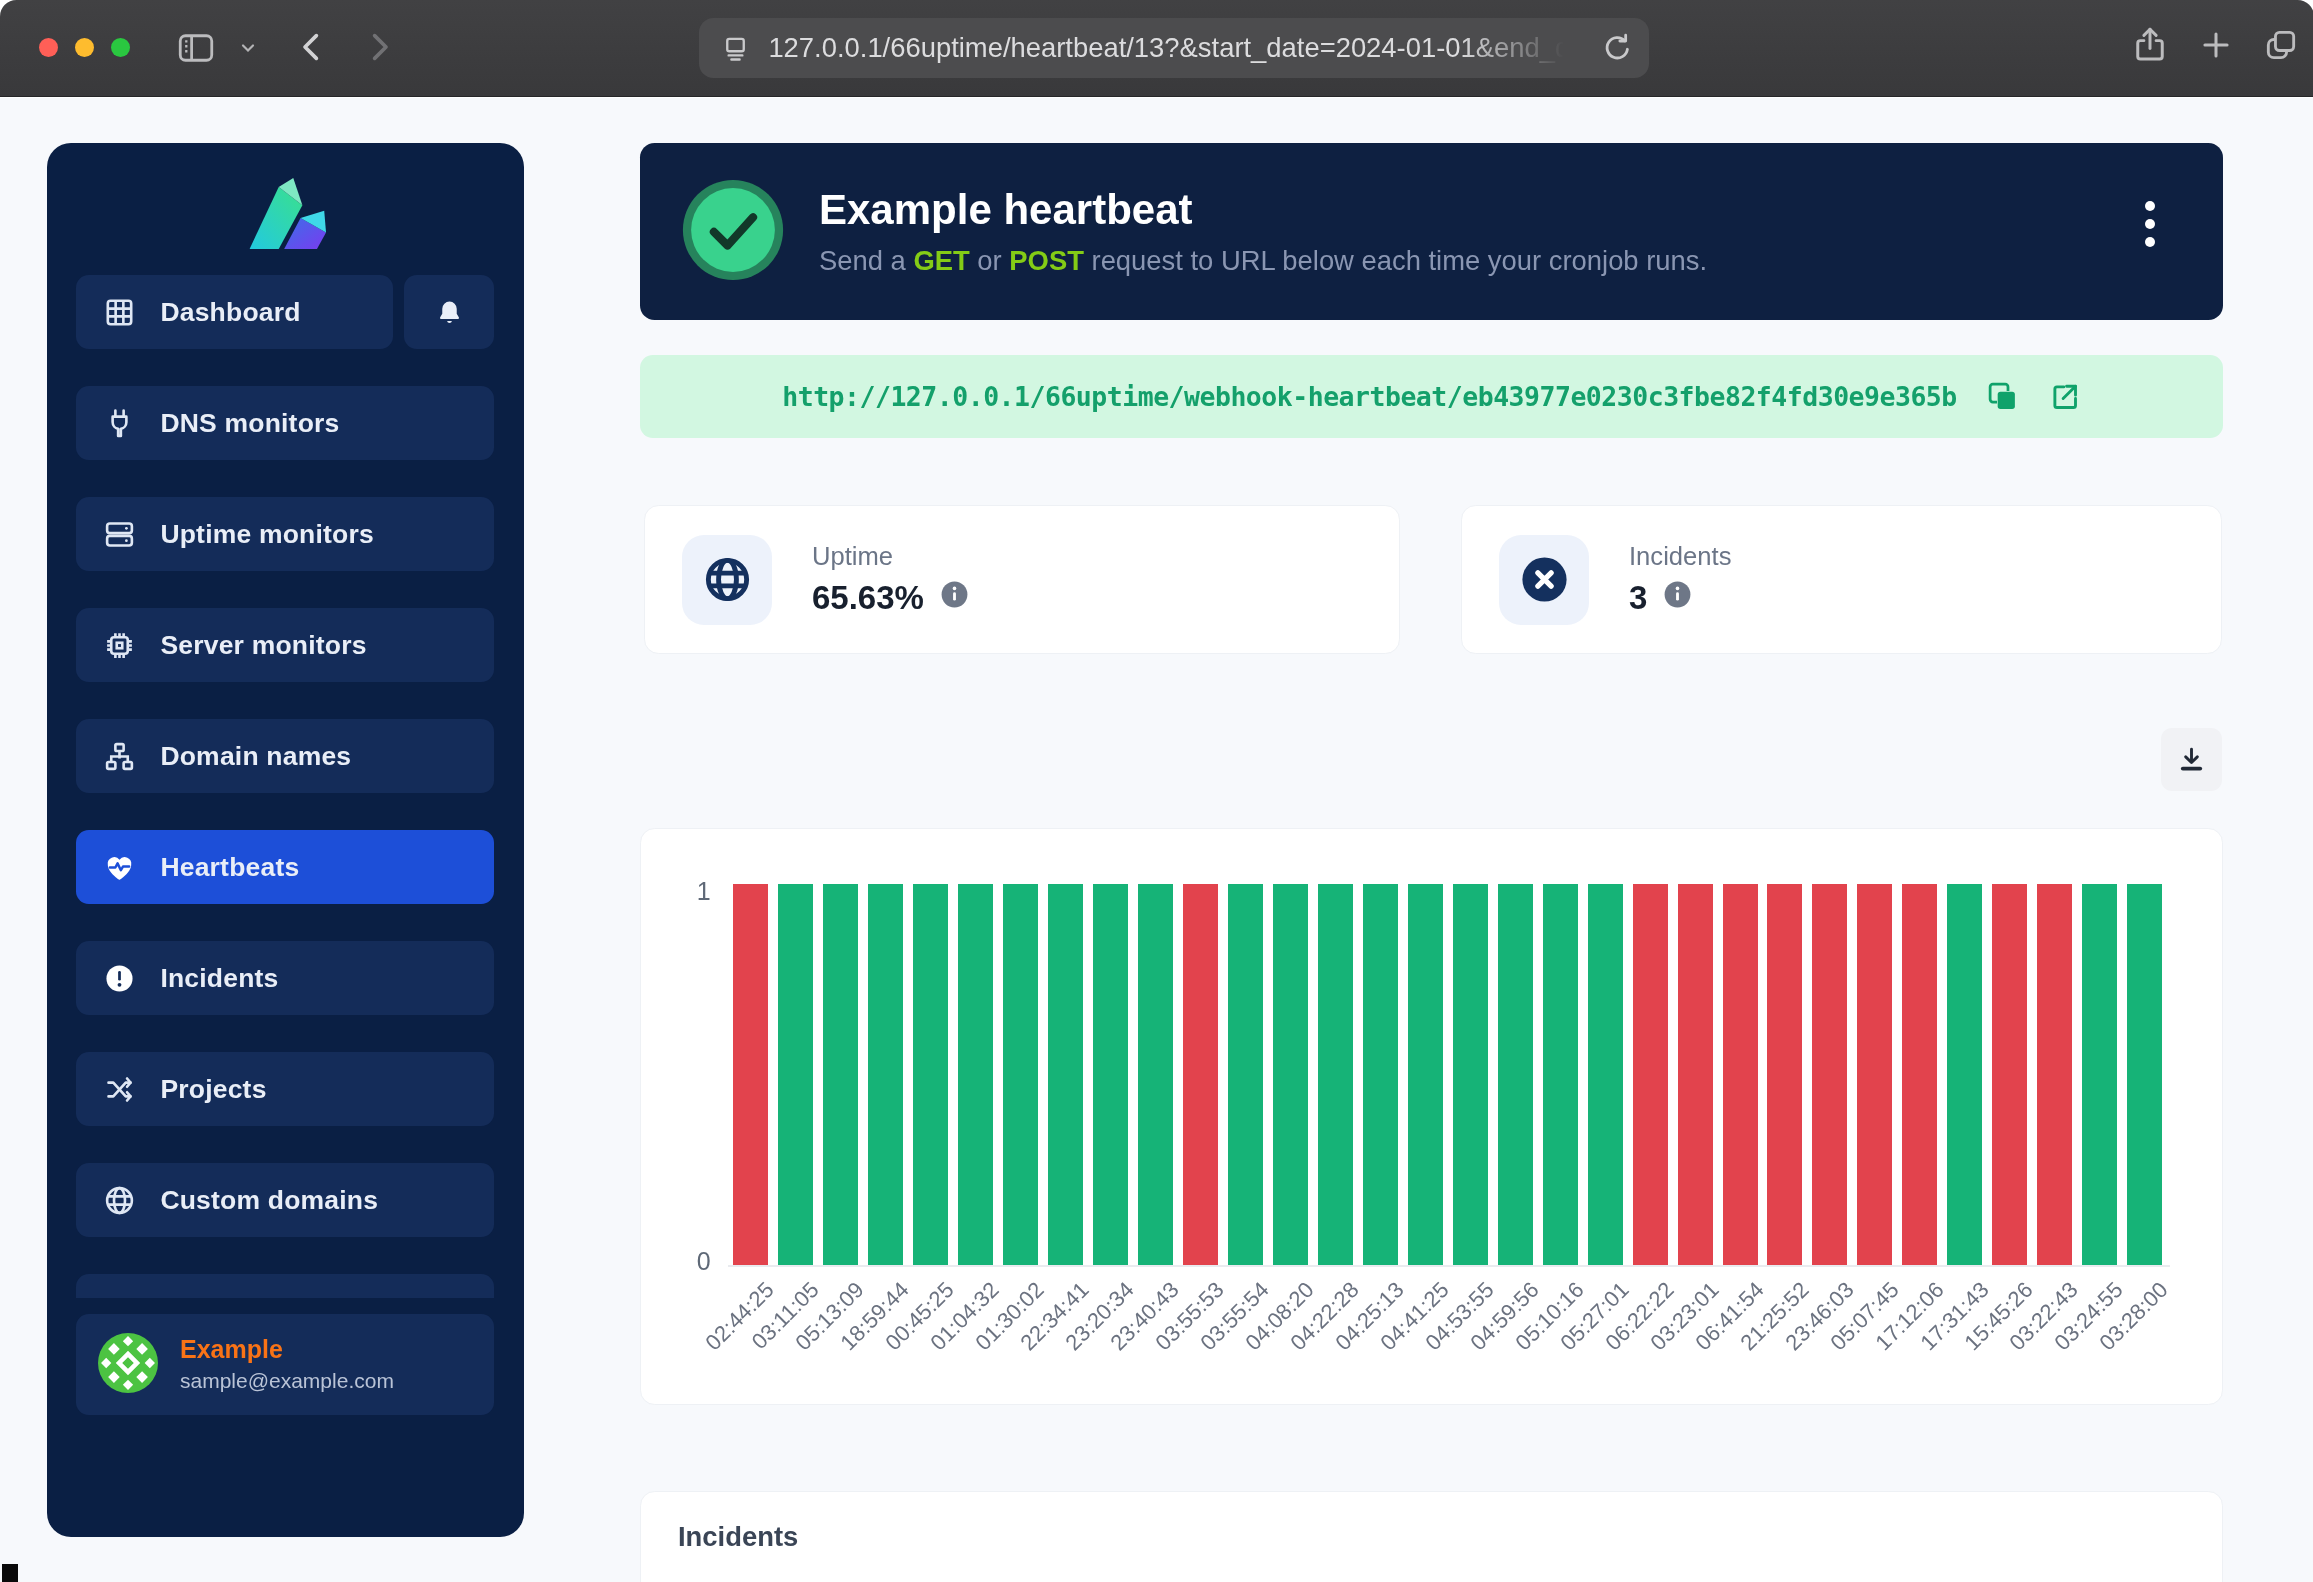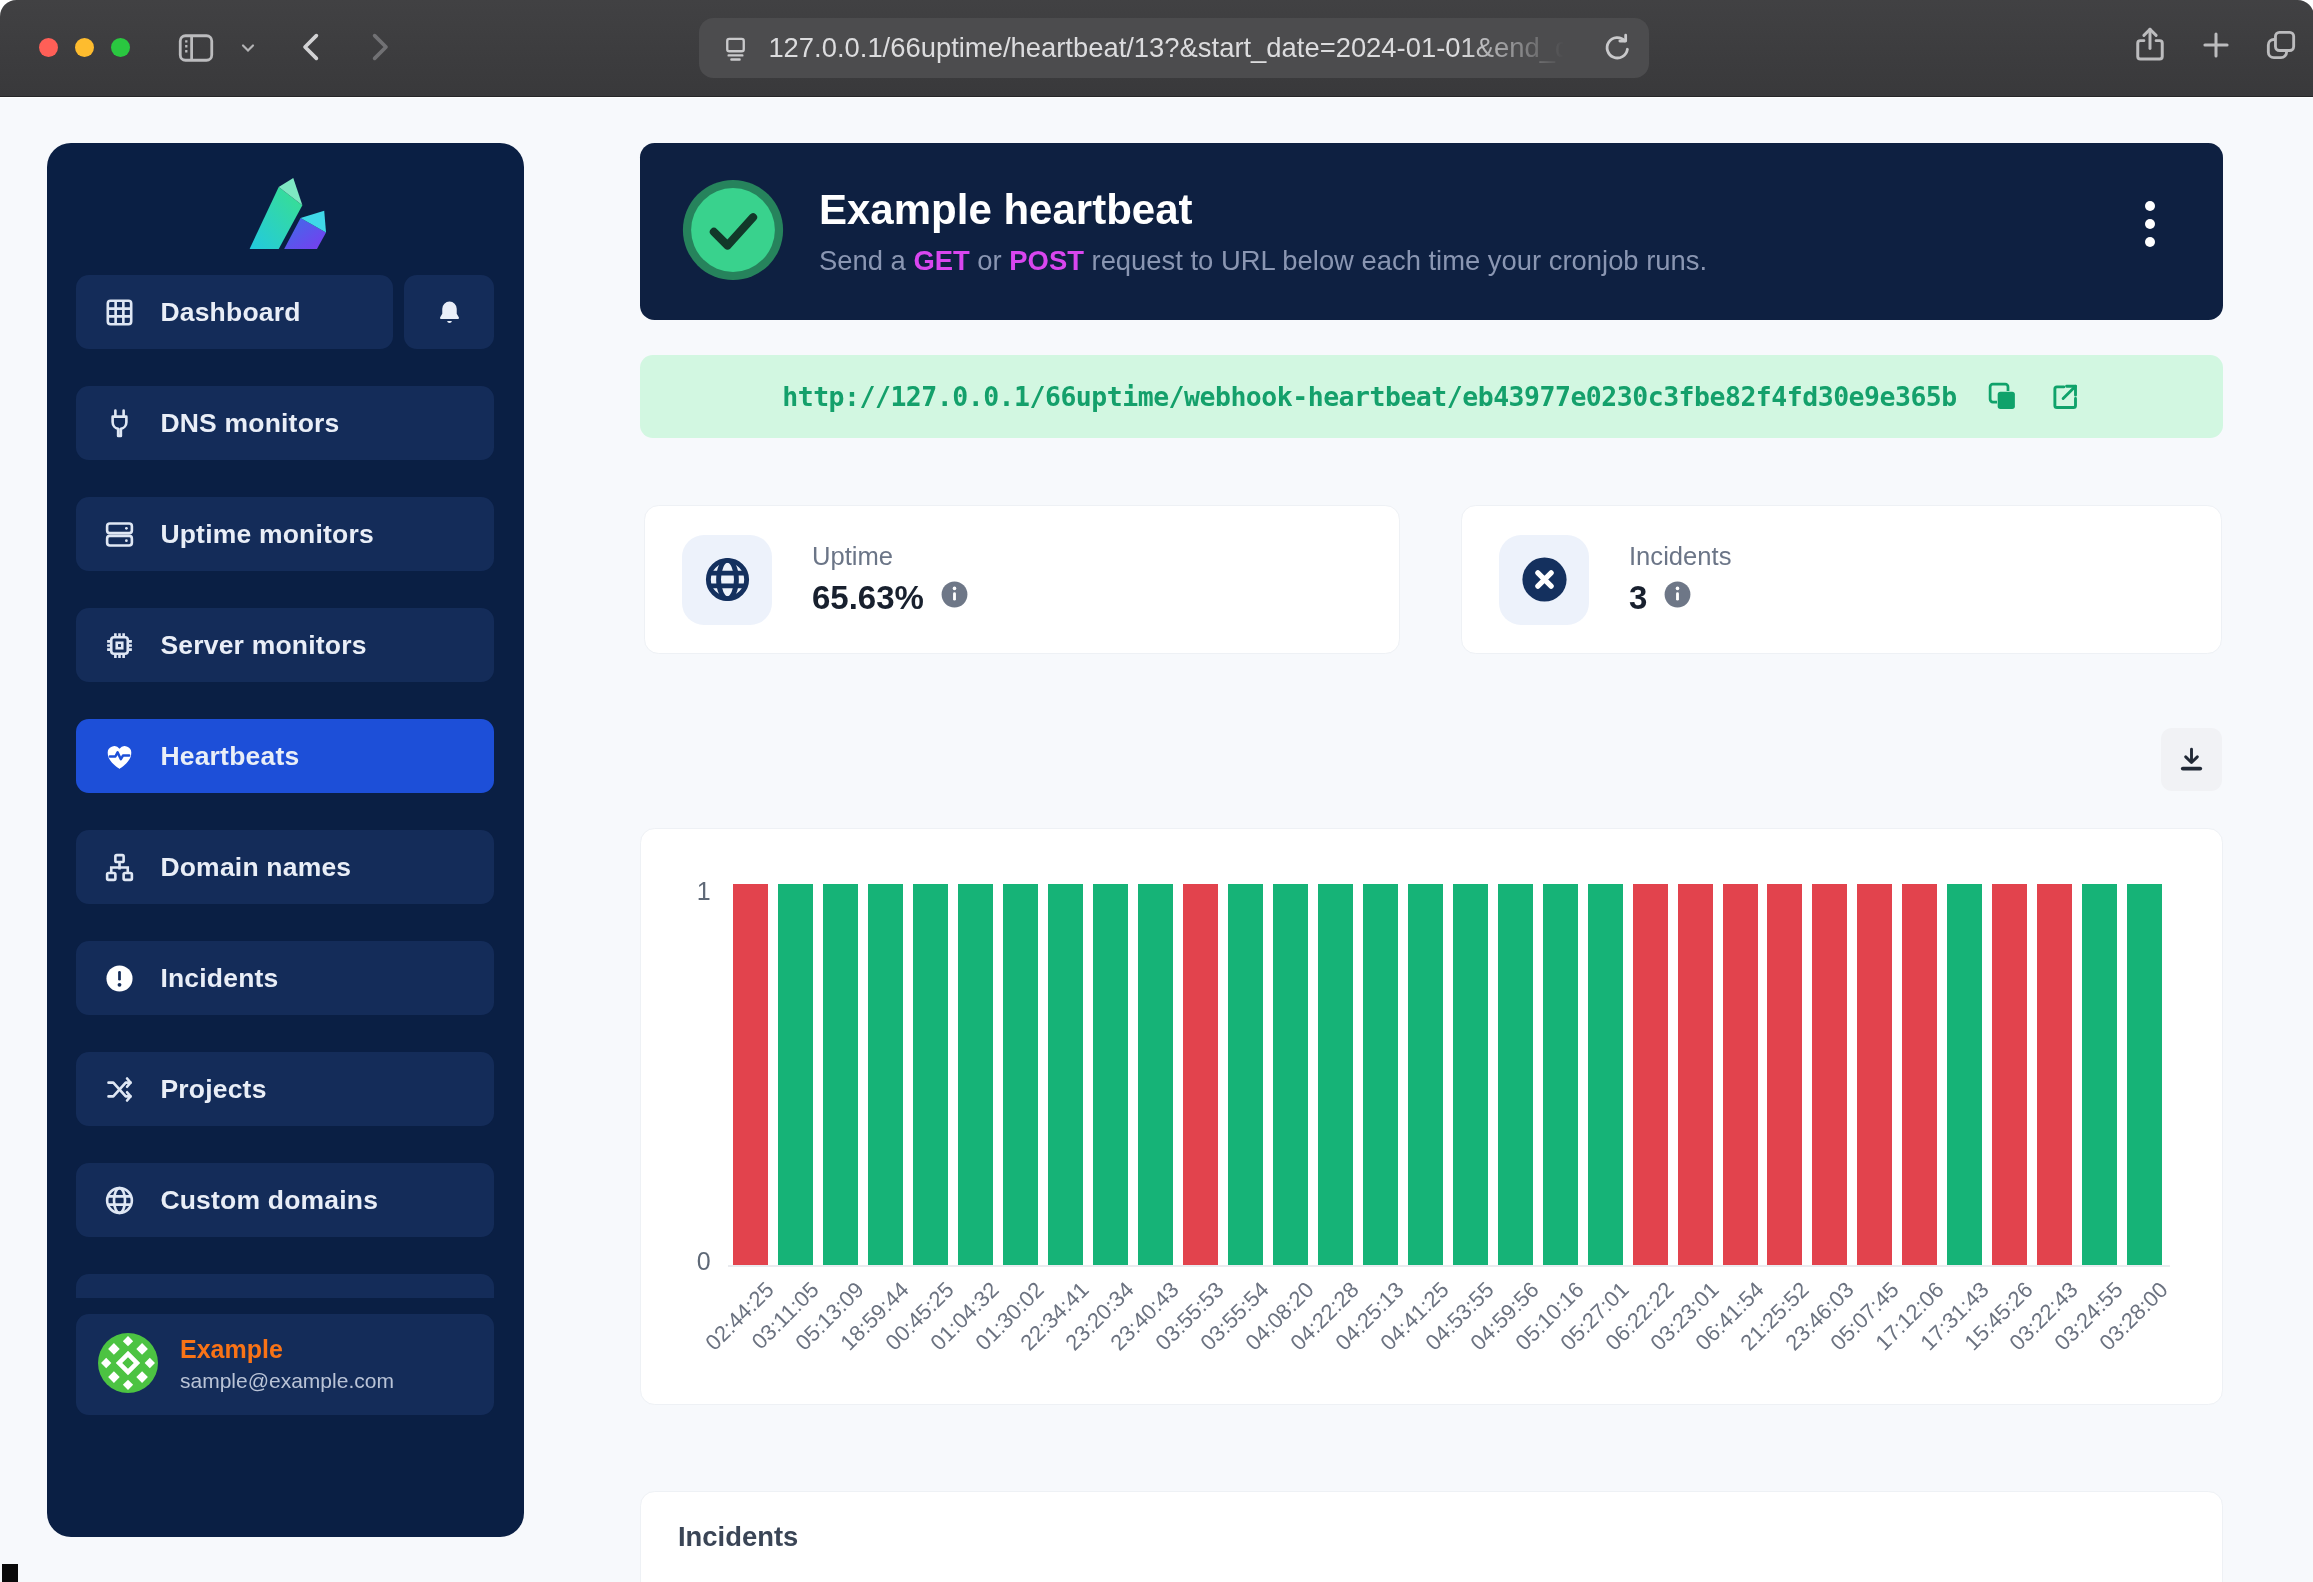--- a/index.html
+++ b/index.html
@@ -44,21 +44,21 @@
   #nav-partial { height:24px; border-radius:12.8px 12.8px 0 0; background:#142c59; margin-bottom:15.5px; }
   #user-card { display:flex; align-items:center; gap:22px; height:101px; border-radius:12.8px; background:#142c59; padding:0 22px; }
   #user-name { font-size:25px; font-weight:700; color:#f97316; }
   #user-email { font-size:21px; color:#b9c3d6; margin-top:4.6px; }
 
   
   #header-card { position:absolute; left:640px; top:142px; width:1583px; height:177px; background:#0e2041; border-radius:14.6px;
     display:flex; align-items:center; padding-left:42px; gap:35px; }
   #header-title { font-size:42px; font-weight:700; color:#ffffff; }
   #header-sub { font-size:27.4px; color:#8a96b2; margin-top:11px; }
-  #header-sub b { color:#d946ef; }
+  #header-sub b { color:#84cc16; }
   #kebab { position:absolute; right:68px; top:58px; background:none; border:none; display:flex; flex-direction:column; gap:8.2px; }
   #kebab span { width:10px; height:10px; border-radius:50%; background:#ffffff; display:block; }
 
   
   #webhook-bar { position:absolute; left:640px; top:354px; width:1583px; height:83px; background:#d2f7e1; border-radius:12.8px;
     display:flex; align-items:center; justify-content:center; gap:29px; }
   #webhook-url { font-family:"DejaVu Sans Mono", monospace; font-size:26.5px; font-weight:600; color:#14a06b; letter-spacing:-0.5px; }
   .wh-btn { background:none; border:none; color:#0fa26a; display:flex; }
 
   
@@ -225,39 +225,39 @@
           <button class="nav-item">
             <span class="nav-icon">
               <svg viewBox="0 0 24 24" fill="none" stroke="currentColor" stroke-width="1.9">
                 <rect x="6" y="6" width="12" height="12" rx="2"></rect>
                 <rect x="10" y="10" width="4" height="4"></rect>
                 <path d="M9 3v3M12 3v3M15 3v3M9 18v3M12 18v3M15 18v3M3 9h3M3 12h3M3 15h3M18 9h3M18 12h3M18 15h3"></path>
               </svg>
             </span>
             <span class="nav-label">Server monitors</span>
           </button>
-          <button class="nav-item active">
-            <span class="nav-icon">
-              <svg viewBox="0 0 24 24">
-                <path d="M12 21s-8.5-5.2-8.5-11A4.8 4.8 0 0 1 12 6.3 4.8 4.8 0 0 1 20.5 10c0 5.8-8.5 11-8.5 11z" fill="#ffffff"></path>
-                <path d="M5 12h4l1.6-3 2.4 5 1.6-2.8H19" fill="none" stroke="#1d4fd8" stroke-width="1.8" stroke-linecap="round" stroke-linejoin="round"></path>
-              </svg>
-            </span>
-            <span class="nav-label">Heartbeats</span>
-          </button>
           <button class="nav-item">
             <span class="nav-icon">
               <svg viewBox="0 0 24 24" fill="none" stroke="currentColor" stroke-width="1.9">
                 <rect x="9" y="3" width="6" height="5" rx="1"></rect>
                 <rect x="3" y="16" width="6" height="5" rx="1"></rect>
                 <rect x="15" y="16" width="6" height="5" rx="1"></rect>
                 <path d="M12 8v4M6 16v-4h12v4M12 12v1.5"></path>
               </svg>
             </span>
             <span class="nav-label">Domain names</span>
+          </button>
+          <button class="nav-item active">
+            <span class="nav-icon">
+              <svg viewBox="0 0 24 24">
+                <path d="M12 21s-8.5-5.2-8.5-11A4.8 4.8 0 0 1 12 6.3 4.8 4.8 0 0 1 20.5 10c0 5.8-8.5 11-8.5 11z" fill="#ffffff"></path>
+                <path d="M5 12h4l1.6-3 2.4 5 1.6-2.8H19" fill="none" stroke="#1d4fd8" stroke-width="1.8" stroke-linecap="round" stroke-linejoin="round"></path>
+              </svg>
+            </span>
+            <span class="nav-label">Heartbeats</span>
           </button>
           <button class="nav-item">
             <span class="nav-icon">
               <svg viewBox="0 0 24 24">
                 <circle cx="12" cy="12" r="9.5" fill="#ffffff"></circle>
                 <rect x="11" y="6.5" width="2" height="7" rx="1" fill="#142c59"></rect>
                 <circle cx="12" cy="16.6" r="1.4" fill="#142c59"></circle>
               </svg>
             </span>
             <span class="nav-label">Incidents</span>

